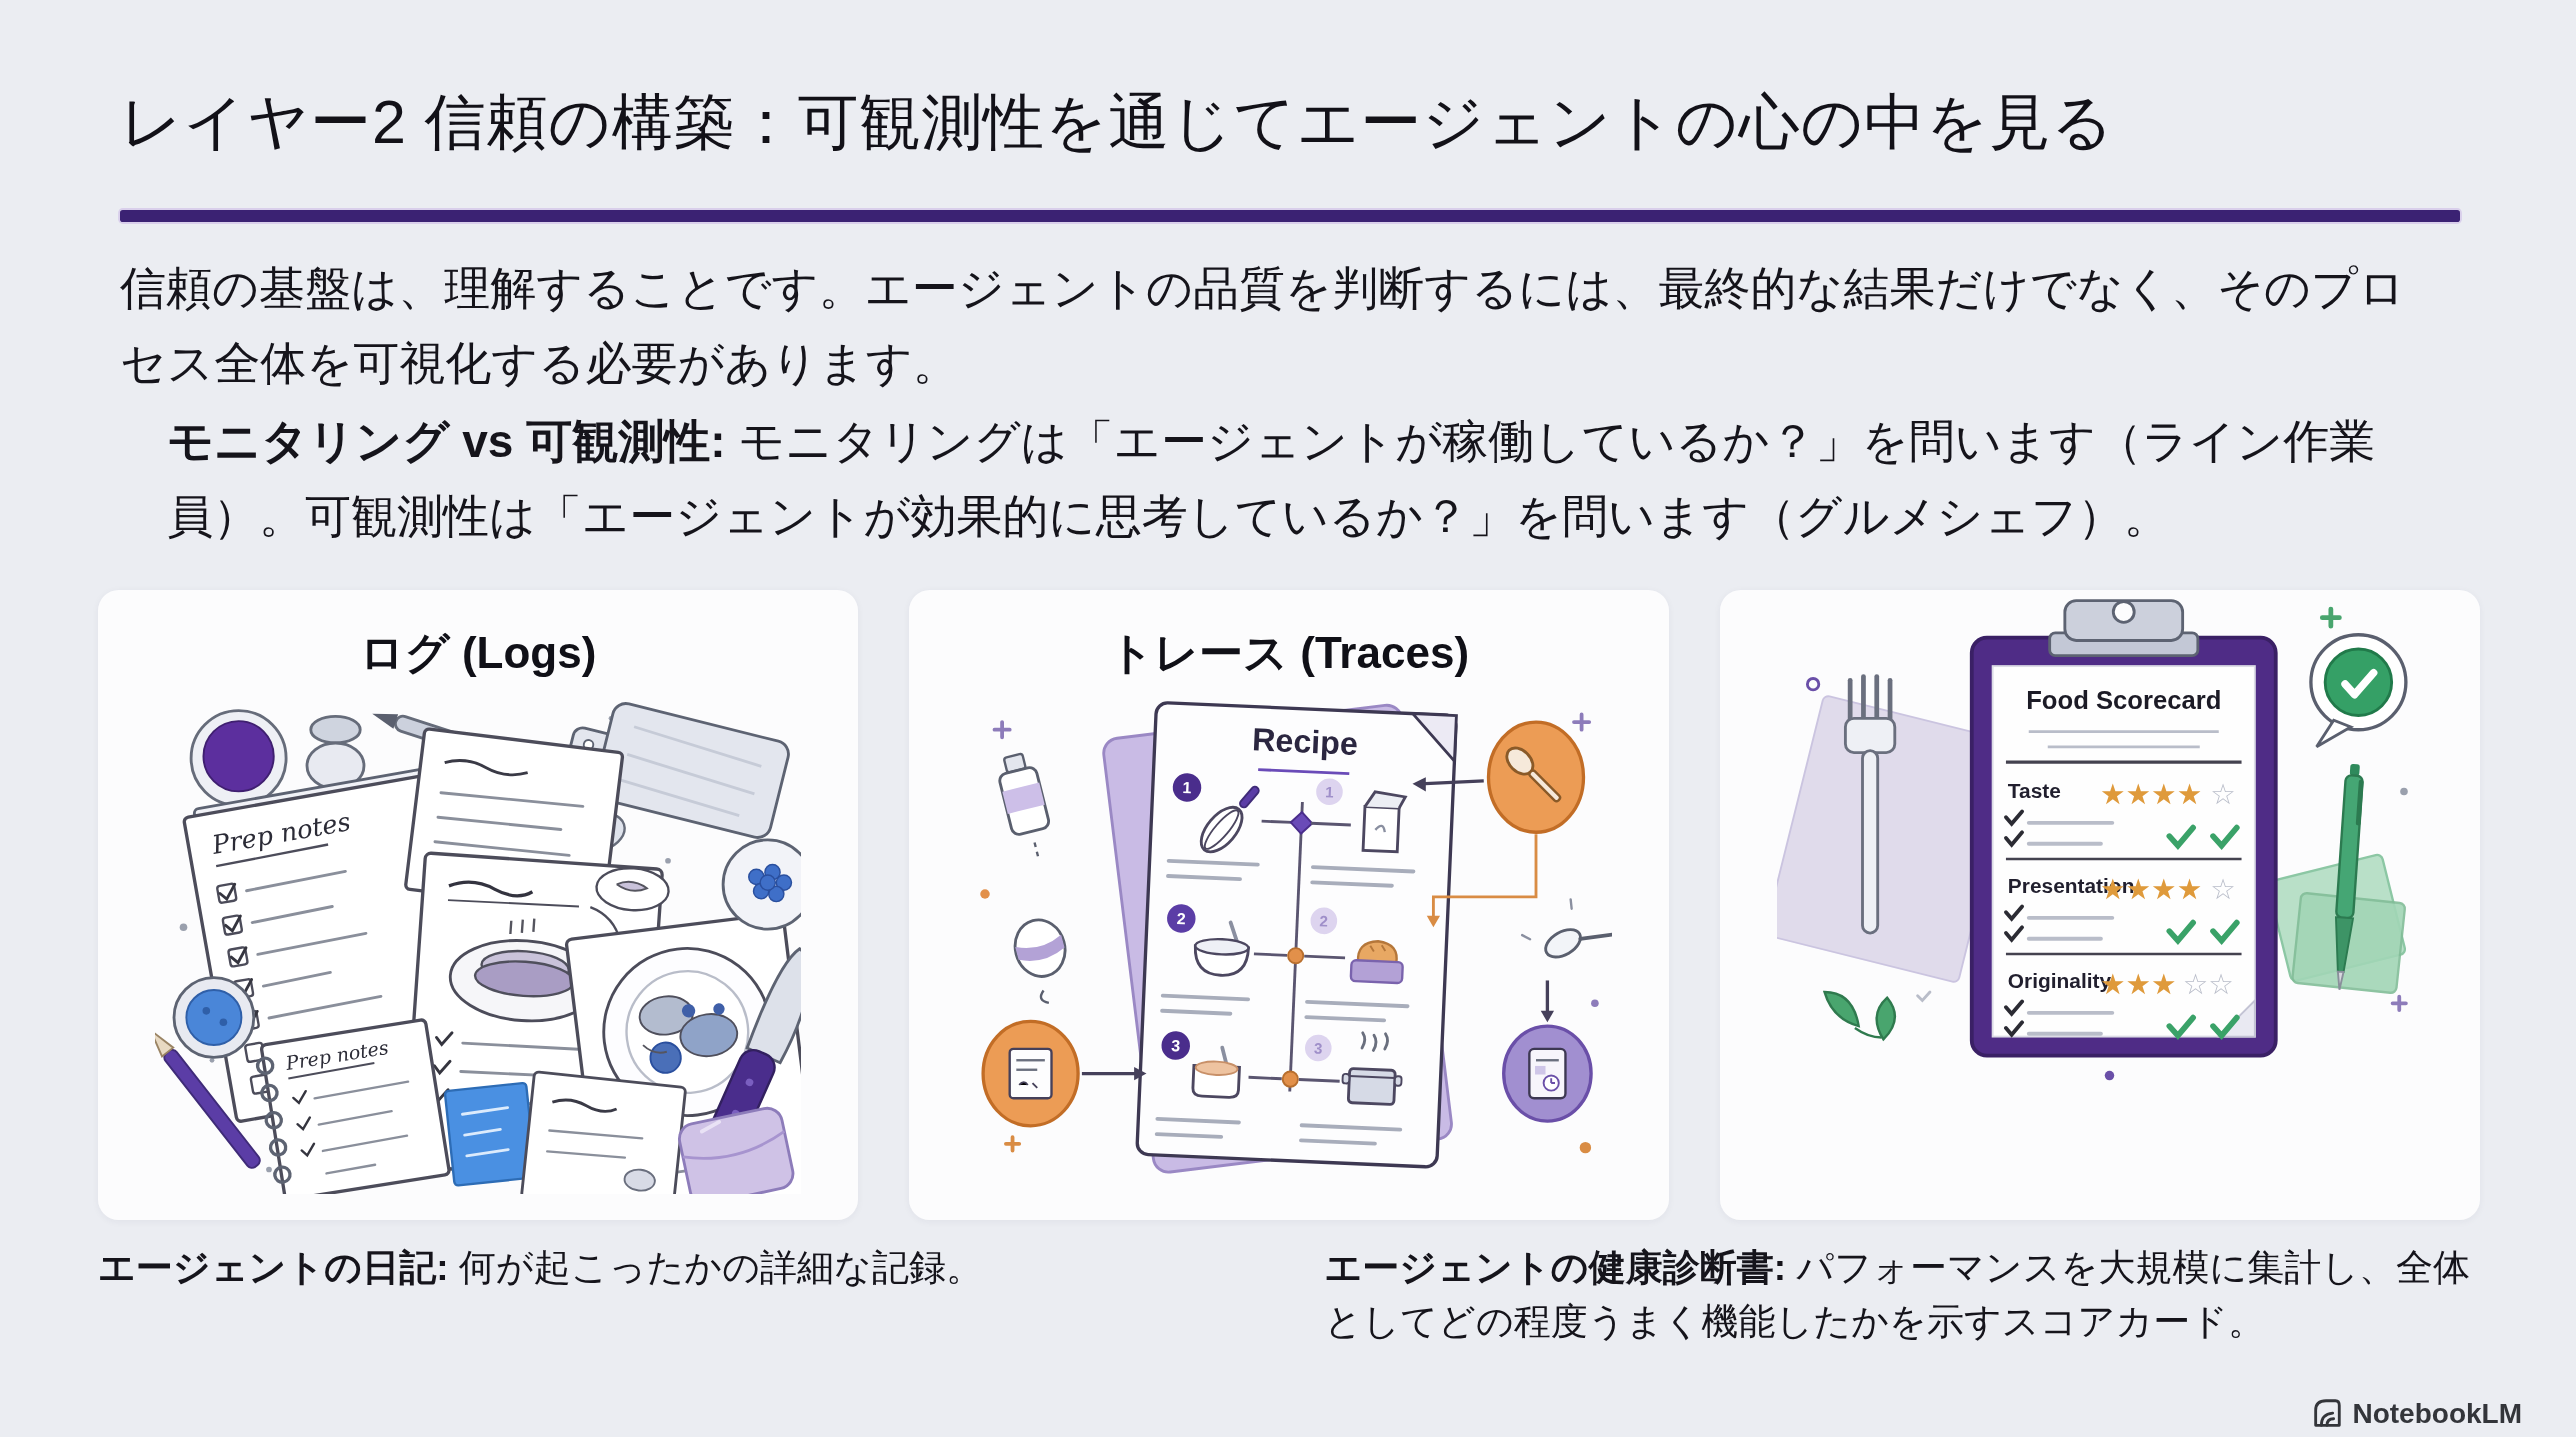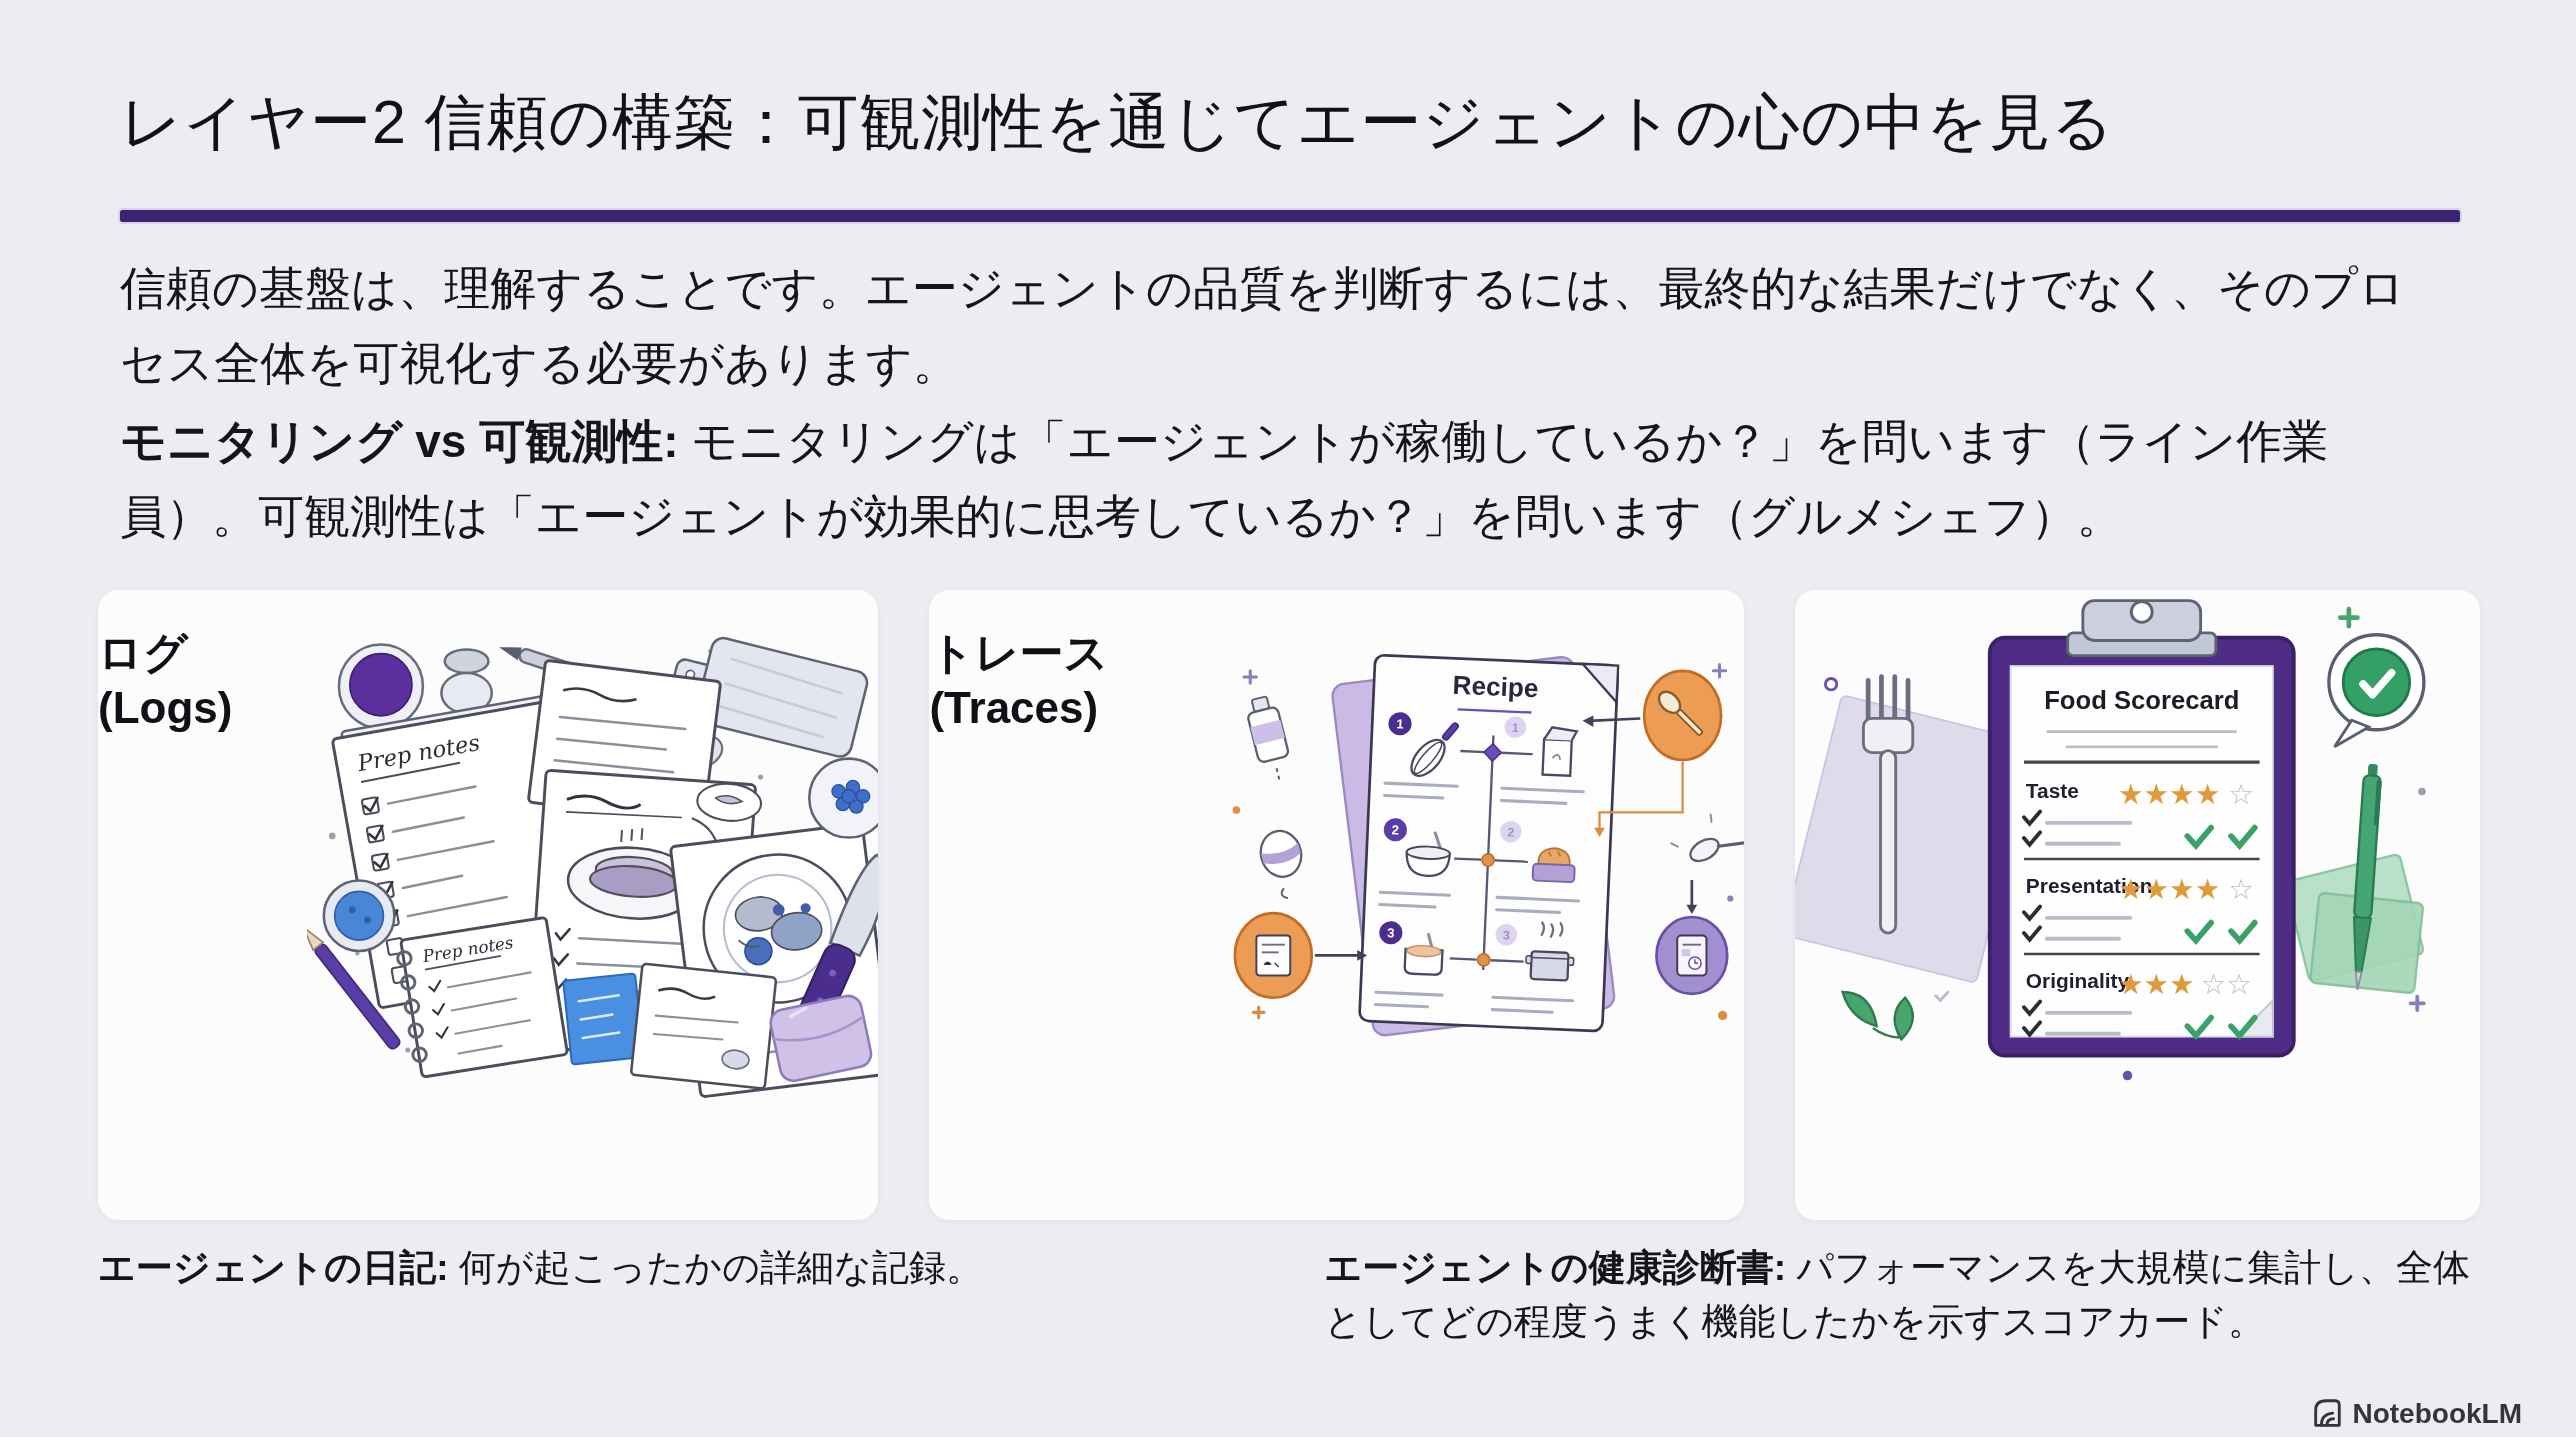--- a/index.html
+++ b/index.html
@@ -20,29 +20,29 @@
     position:absolute;left:120px;top:210px;width:2340px;height:12px;
     background:#3b2273;border-radius:2.8px;
     box-shadow:0 0 0 1.9px #d9cfeb;
   }
   .para{
     position:absolute;left:120px;width:2312px;
     font-size:46px;line-height:75px;color:#15141b;margin:0;
   }
   .para b{font-weight:800;}
   .intro{top:251px;}
-  .vs{top:404px;}
+  .vs{top:404px;margin-left:47px;}
   .cards{
     position:absolute;left:98px;top:590px;width:2382px;height:630px;
     display:flex;gap:51px;
   }
   .card{
     flex:1;background:#fcfcfd;border-radius:20.6px;
     box-shadow:0 1.9px 7.5px rgba(40,40,70,.05);
-    display:flex;flex-direction:row;align-items:flex-start;
+    display:flex;flex-direction:column;align-items:center;
   }
   .card h2{
     margin:34px 0 0 0;font-size:44px;font-weight:800;color:#101017;
   }
   .card svg{margin-top:5.6px;}
   .captions{
     position:absolute;left:98px;top:1241px;width:2382px;
     display:flex;gap:71px;
   }
   .caption{

